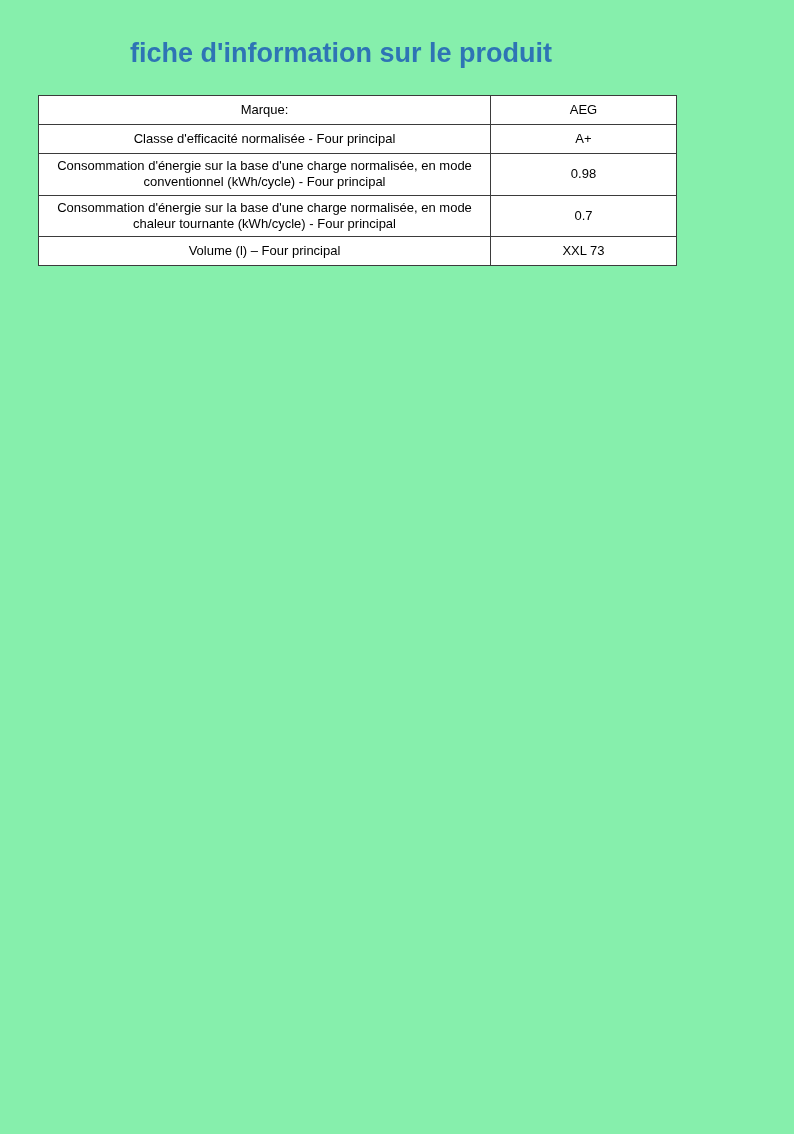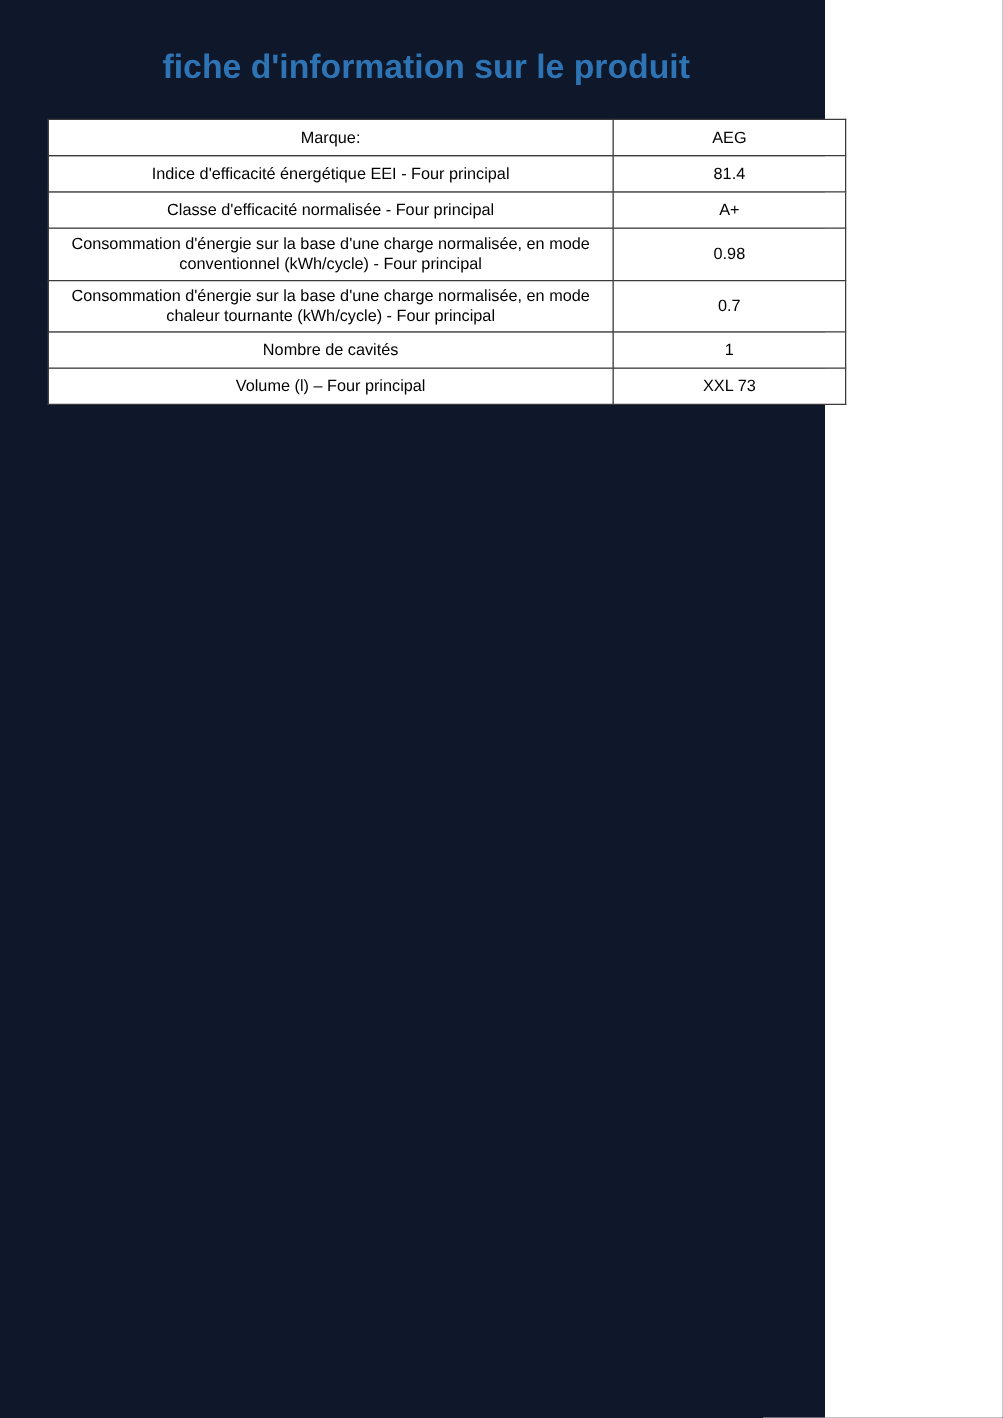--- a/index.html
+++ b/index.html
@@ -7,23 +7,23 @@
   body {
     font-family: "Liberation Sans", sans-serif;
     width: 802px;
     height: 1134px;
     position: relative;
     overflow: hidden;
   }
   .page {
     position: absolute;
     top: 0; left: 0;
-    width: 660px;
+    width: 794px;
     height: 1134px;
-    background: #0f172a;
+    background: #86efac;
   }
   .doc-title {
     position: absolute;
     top: 38px;
     left: 130px;
     font-size: 27px;
     font-weight: bold;
     color: #2E74B5;
     letter-spacing: 0px;
     white-space: nowrap;
@@ -58,39 +58,31 @@
 
   <div class="doc-title">fiche d'information sur le produit</div>
 
   <table class="product-table">
     <tbody>
       <tr class="row-single">
         <td class="label-cell">Marque:</td>
         <td class="value-cell">AEG</td>
       </tr>
       <tr class="row-single">
-        <td class="label-cell">Indice d'efficacité énergétique EEI - Four principal</td>
-        <td class="value-cell">81.4</td>
-      </tr>
-      <tr class="row-single">
         <td class="label-cell">Classe d'efficacité normalisée - Four principal</td>
         <td class="value-cell">A+</td>
       </tr>
       <tr class="row-double">
         <td class="label-cell">Consommation d'énergie sur la base d'une charge normalisée, en mode conventionnel (kWh/cycle) - Four principal</td>
         <td class="value-cell">0.98</td>
       </tr>
       <tr class="row-double">
         <td class="label-cell">Consommation d'énergie sur la base d'une charge normalisée, en mode chaleur tournante (kWh/cycle) - Four principal</td>
         <td class="value-cell">0.7</td>
       </tr>
       <tr class="row-single">
-        <td class="label-cell">Nombre de cavités</td>
-        <td class="value-cell">1</td>
-      </tr>
-      <tr class="row-single">
         <td class="label-cell">Volume (l) – Four principal</td>
         <td class="value-cell">XXL 73</td>
       </tr>
     </tbody>
   </table>
 
 </div>
 
 </body></html>

